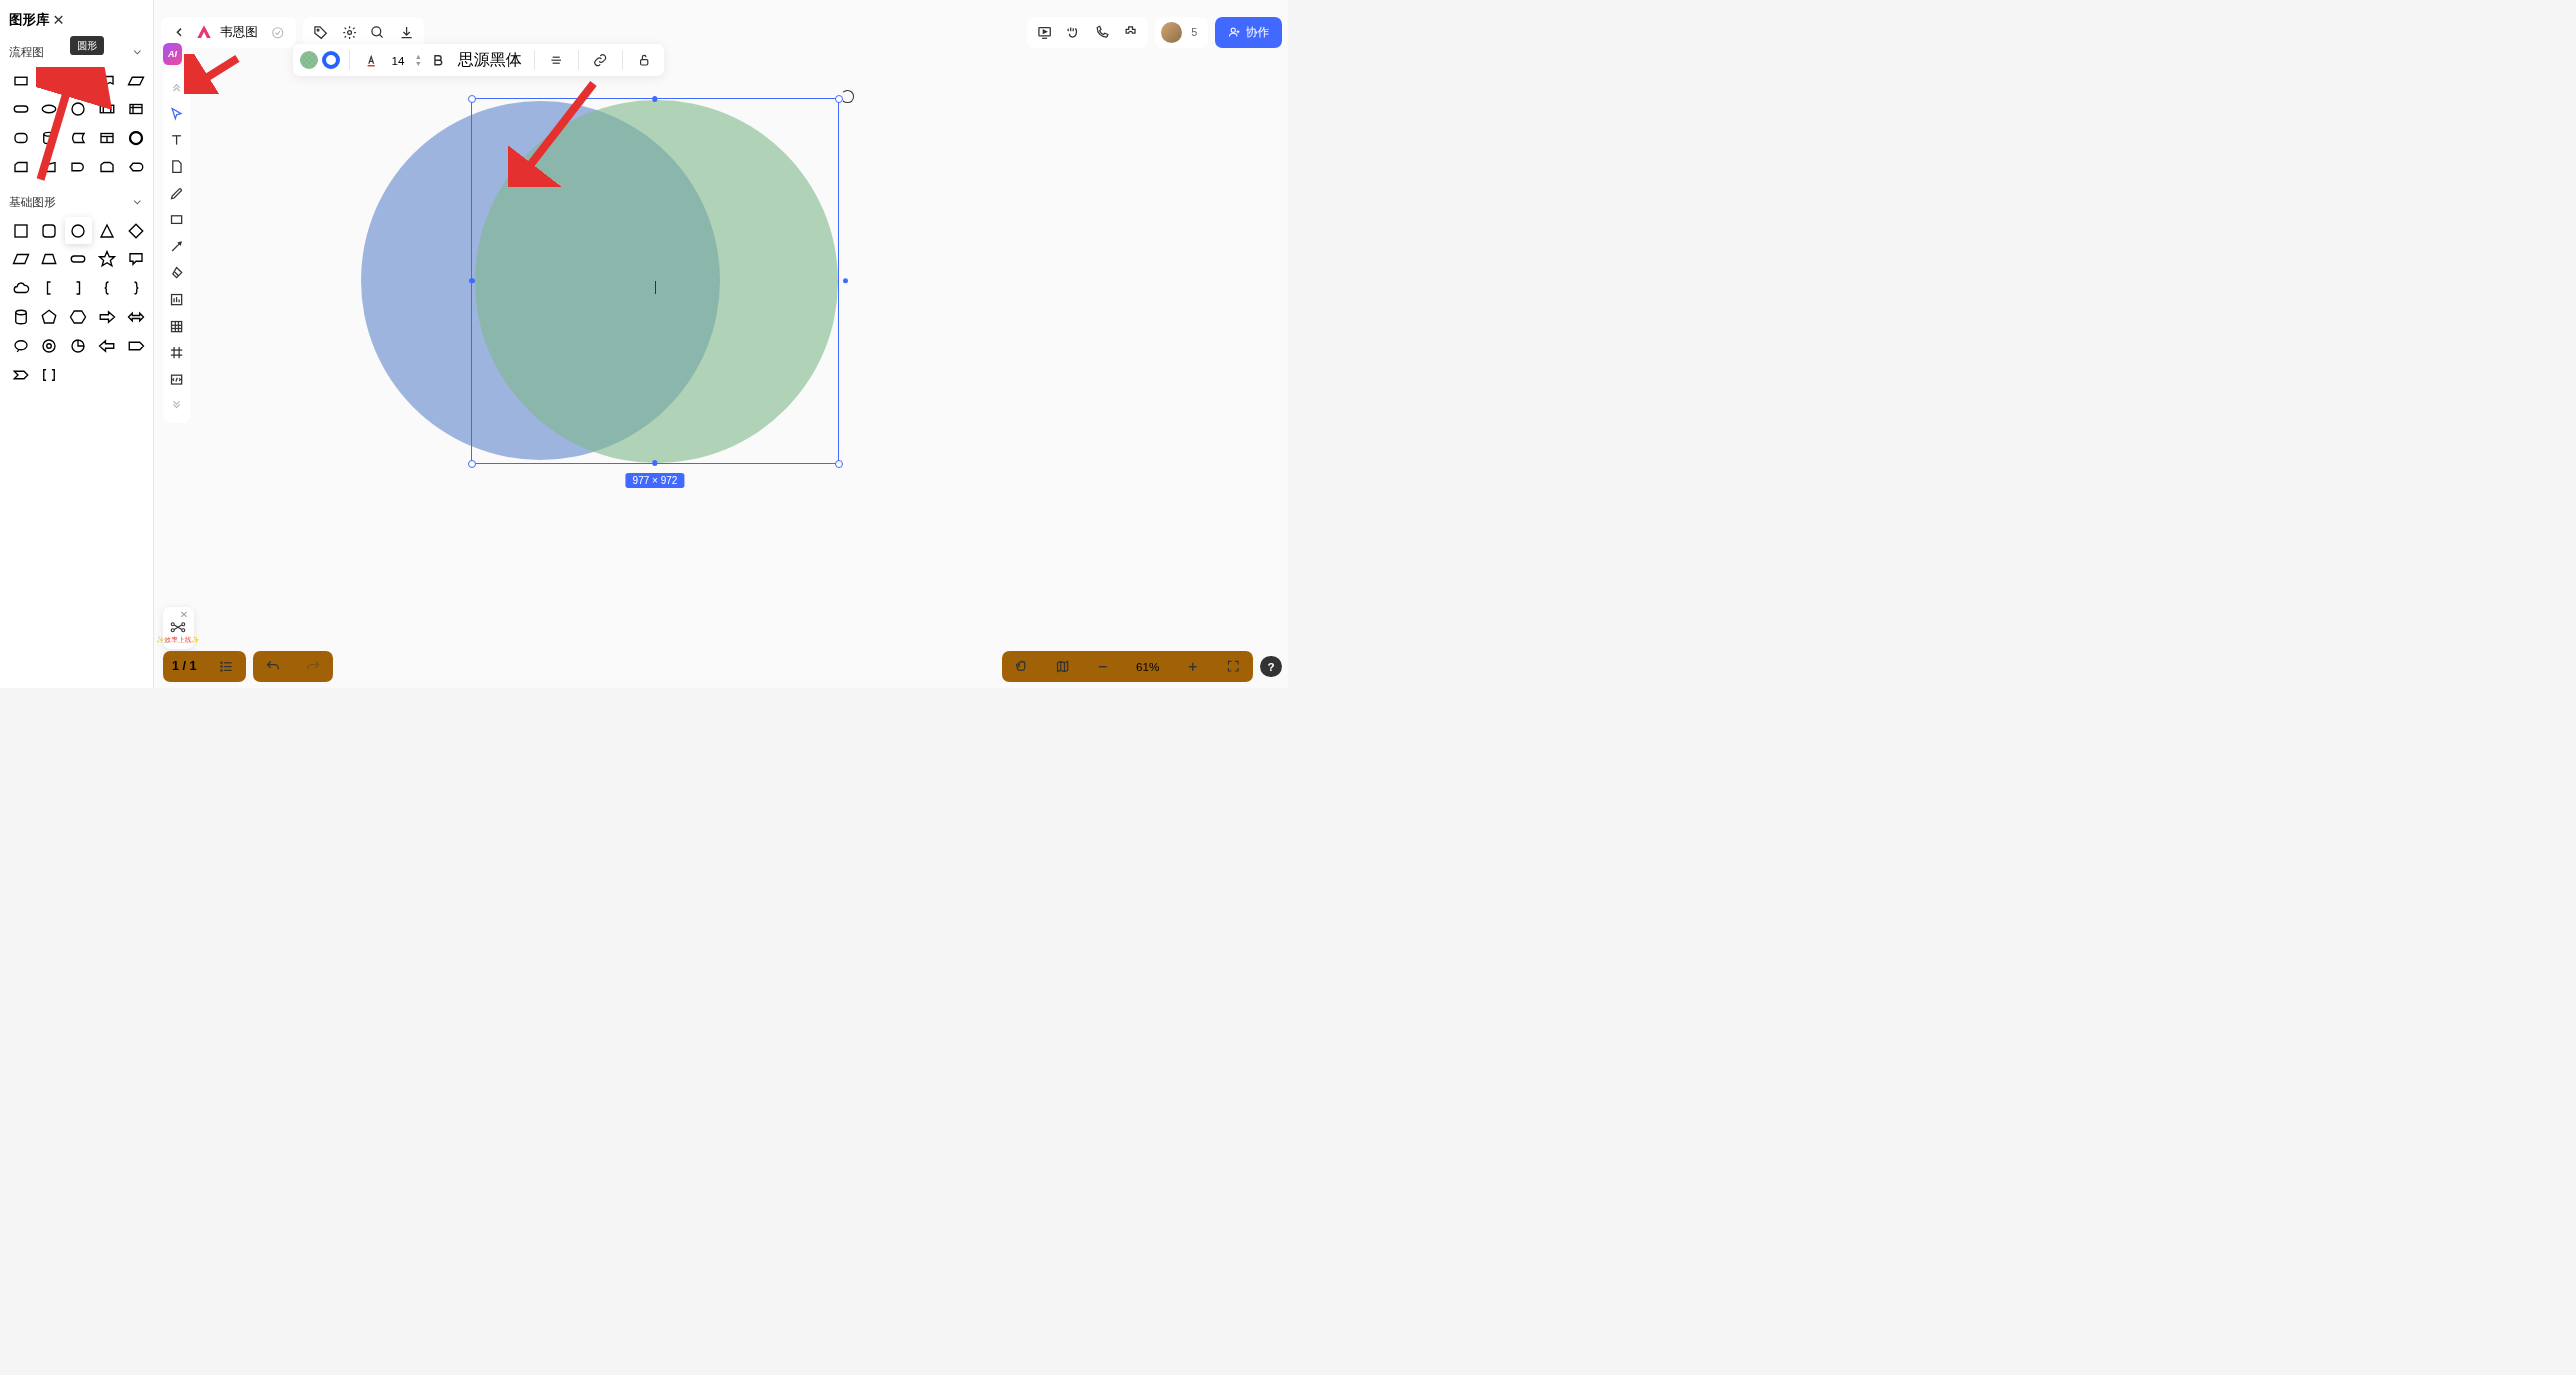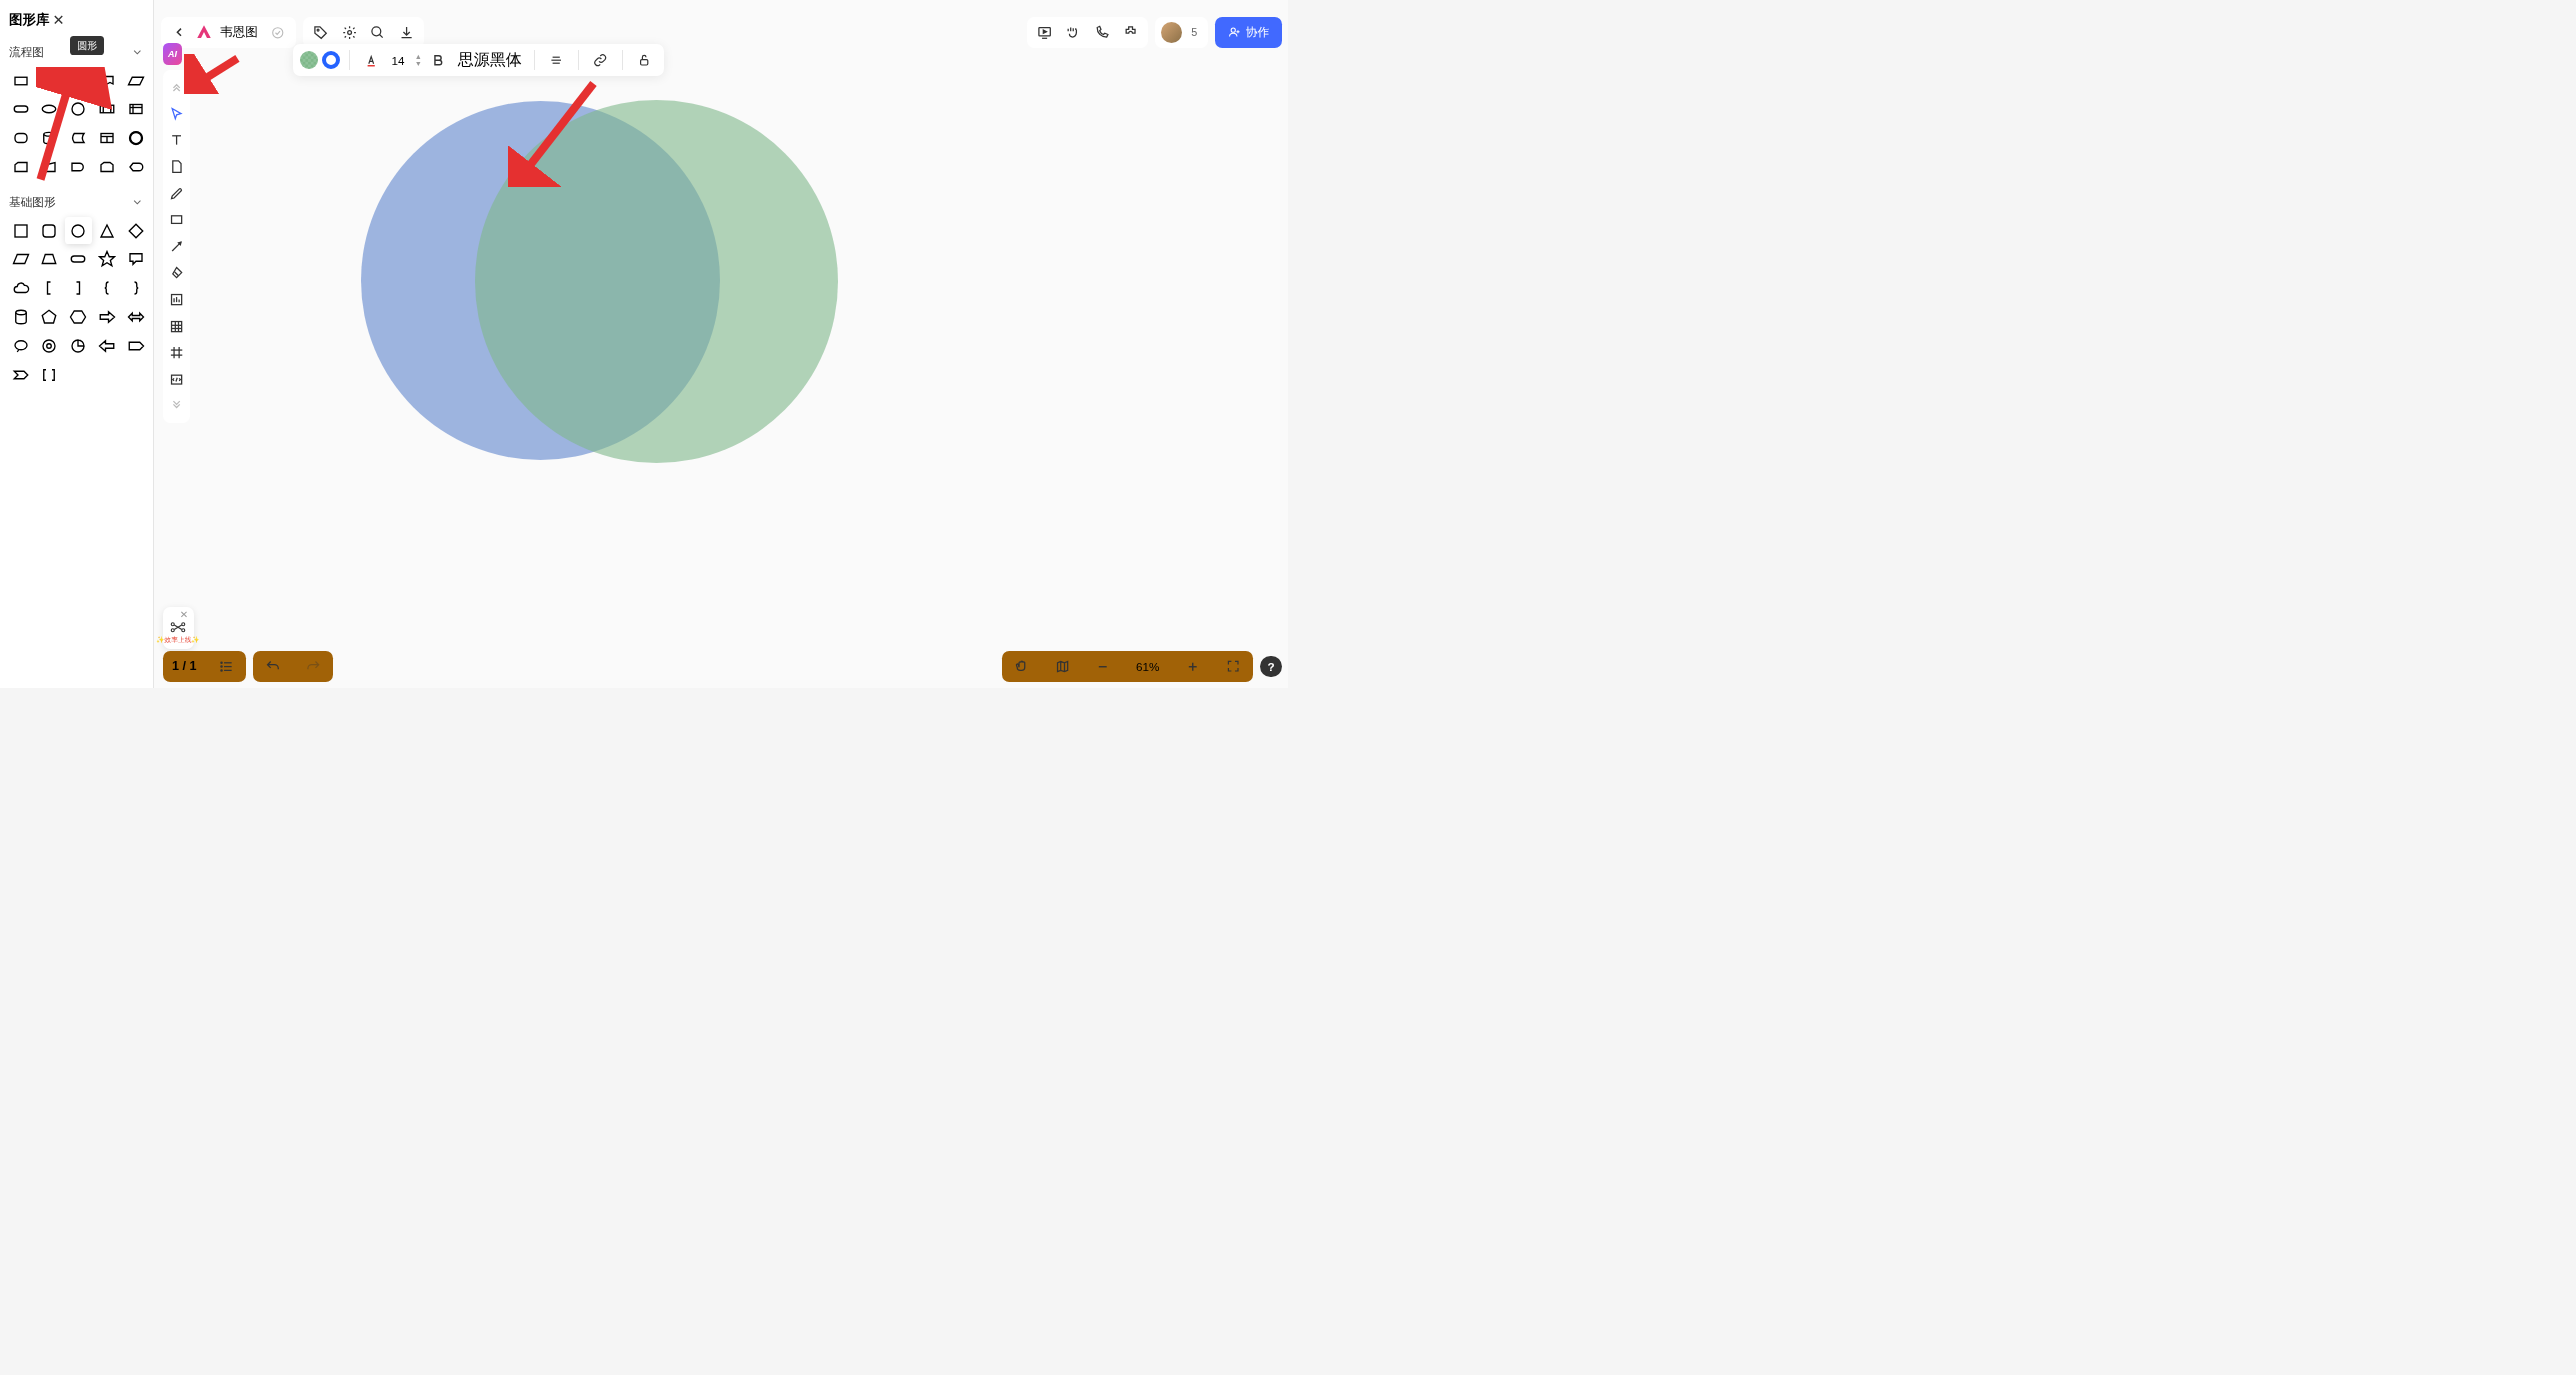--- a/index.html
+++ b/index.html
@@ -92,20 +92,33 @@
 .bottombar-right { position: absolute; right: 6.3px; bottom: 6.3px; display: flex; gap: 7.2px; align-items: center; }
 .zoom-val { font-size: 11.7px; padding: 0 3.6px; }
 .help-btn { width: 21.5px; height: 21.5px; border-radius: 50%; background: #333; color: #fff; display: flex; align-items: center; justify-content: center; font-size: 11.7px; font-weight: bold; cursor: pointer; }
 </style>
 </head>
 <body>
 
 <div class="canvas">
   <div class="circle-blue"></div>
   <div class="circle-green"></div>
+  <div class="selection-box">
+    <div class="sel-handle tl"></div>
+    <div class="sel-handle tr"></div>
+    <div class="sel-handle bl"></div>
+    <div class="sel-handle br"></div>
+    <div class="sel-mid t"></div>
+    <div class="sel-mid b"></div>
+    <div class="sel-mid l"></div>
+    <div class="sel-mid r"></div>
+    <div class="rotate-handle"></div>
+    <div class="cursor-blink"></div>
+    <div class="size-label">977 × 972</div>
+  </div>
 </div>
 
 <div class="sidebar">
   <div class="sidebar-header">
     <div class="sidebar-title">图形库</div>
     <div class="close-x">✕</div>
   </div>
 
   <div class="section">
     <div class="section-header">

